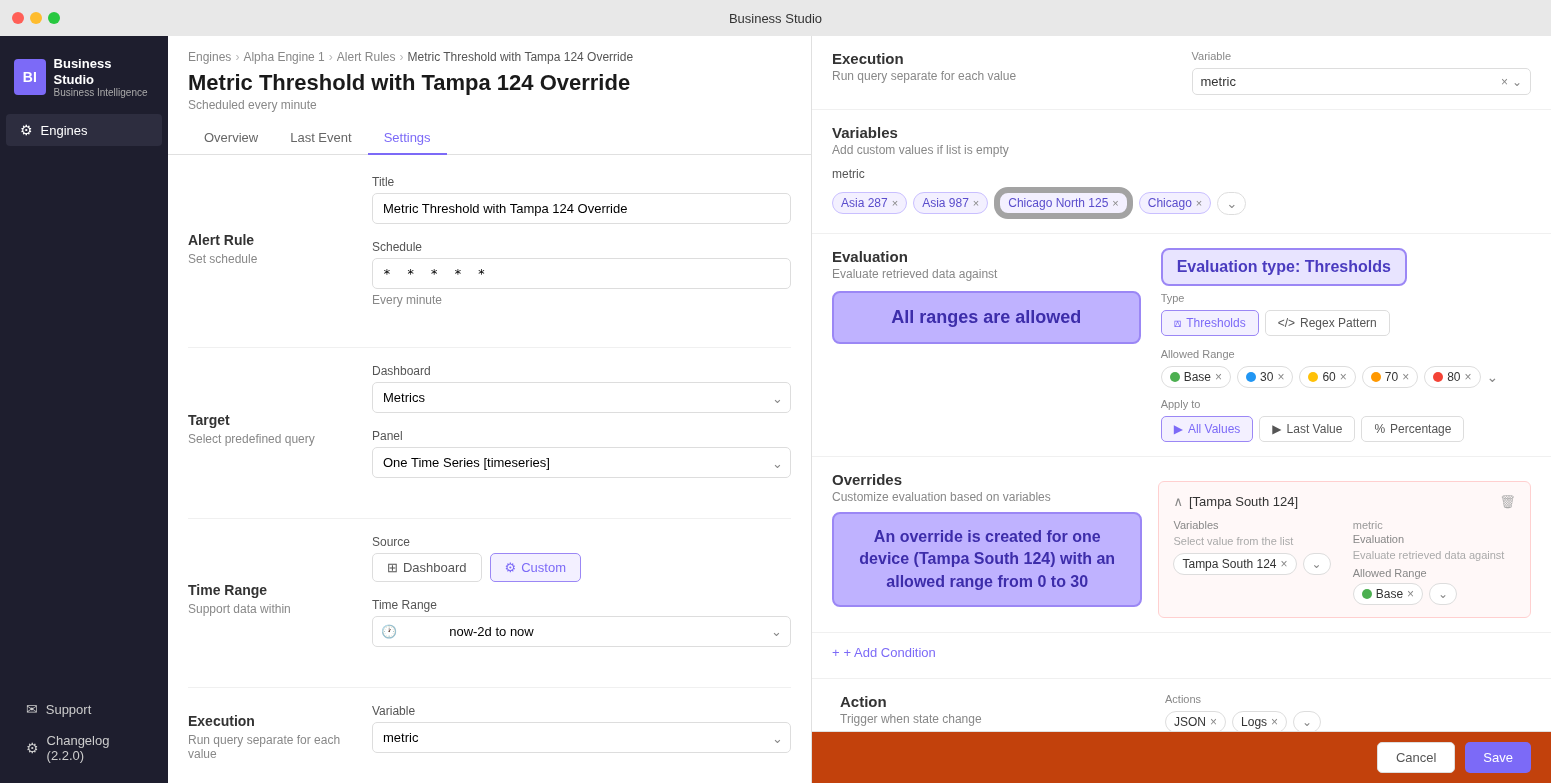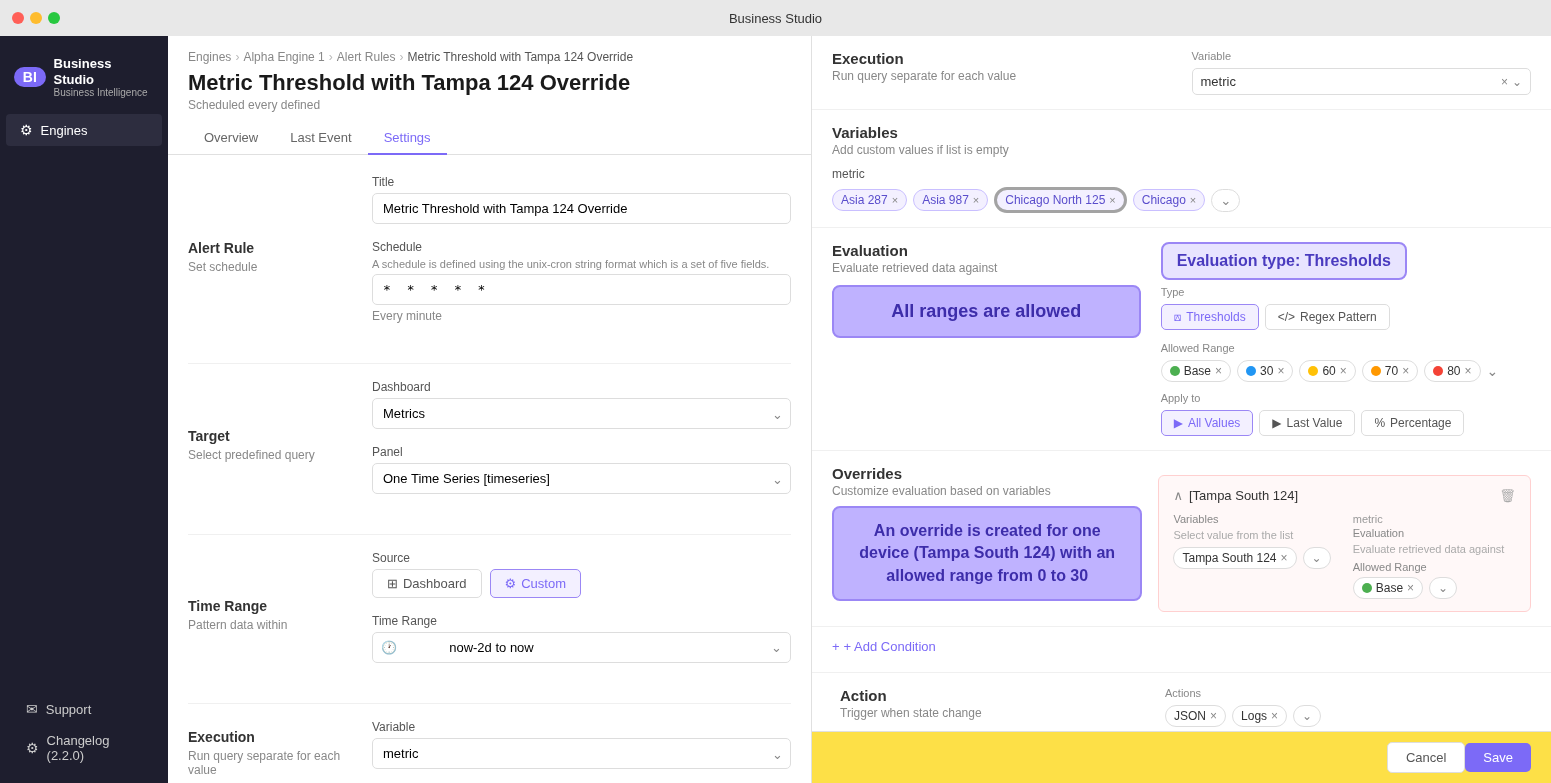--- a/index.html
+++ b/index.html
@@ -44,23 +44,23 @@
       padding: 12px 0;
       flex-shrink: 0;
     }
     .sidebar-logo {
       display: flex;
       align-items: center;
       gap: 8px;
       padding: 8px 14px 16px;
     }
     .logo-icon {
-      width: 32px; height: 20px;
+      width: 32px; height: 36px;
       background: #7c6af7;
-      border-radius: 11px;
+      border-radius: 4px;
       display: flex;
       align-items: center;
       justify-content: center;
       color: white;
       font-weight: 700;
       font-size: 14px;
     }
     .logo-text { color: white; }
     .logo-text .app-name { font-weight: 600; font-size: 13px; line-height: 1.2; }
     .logo-text .app-sub { font-size: 10px; color: #aaa; }
@@ -267,21 +267,21 @@
       border: 1px solid #c9bfff;
       border-radius: 14px;
       padding: 3px 8px;
       font-size: 12px;
       color: #5a4dcc;
       gap: 4px;
     }
     .var-tag-x { cursor: pointer; color: #888; font-size: 11px; }
     .var-tag-chicago {
       background: #f3f0ff;
-      border: 3px solid #a3a3a3;
+      border: 6px solid #a3a3a3;
     }
     .var-expand { background: none; border: 1px solid #ddd; border-radius: 14px; padding: 3px 8px; cursor: pointer; color: #888; }
 
     
     .eval-section { padding: 14px 20px; border-bottom: 1px solid #f0f0f0; }
 
     
     .type-btns { display: flex; gap: 6px; margin-bottom: 12px; }
     .type-btn {
       padding: 5px 12px;
@@ -416,26 +416,26 @@
       border: 1px solid #ddd;
       border-radius: 14px;
       padding: 3px 8px;
       font-size: 12px;
       gap: 4px;
       background: white;
     }
 
     
     .footer-bar {
-      background: #fde047;
+      background: #c2410c;
       border-top: 1px solid #e0e0e0;
       display: flex;
       justify-content: flex-end;
-      align-items: center;
       padding: 10px 20px;
+      gap: 10px;
     }
     .btn-cancel {
       padding: 7px 18px;
       border: 1px solid #ddd;
       border-radius: 5px;
       background: white;
       cursor: pointer;
       font-size: 13px;
       color: #555;
     }
@@ -535,21 +535,21 @@
     <div class="breadcrumb">
       <span class="breadcrumb-item">Engines</span>
       <span class="breadcrumb-sep">›</span>
       <span class="breadcrumb-item">Alpha Engine 1</span>
       <span class="breadcrumb-sep">›</span>
       <span class="breadcrumb-item">Alert Rules</span>
       <span class="breadcrumb-sep">›</span>
       <span class="breadcrumb-item current">Metric Threshold with Tampa 124 Override</span>
     </div>
     <div class="page-title">Metric Threshold with Tampa 124 Override</div>
-    <div class="page-subtitle">Scheduled every defined</div>
+    <div class="page-subtitle">Scheduled every minute</div>
 
     <div class="tabs">
       <div class="tab">Overview</div>
       <div class="tab">Last Event</div>
       <div class="tab active">Settings</div>
     </div>
 
     <div class="form-content">
 
       <div class="section-block">
@@ -557,21 +557,20 @@
           <h3>Alert Rule</h3>
           <p>Set schedule</p>
         </div>
         <div class="section-fields">
           <div class="field-group">
             <div class="field-label">Title</div>
             <input class="field-input" type="text" value="Metric Threshold with Tampa 124 Override" style="">
           </div>
           <div class="field-group">
             <div class="field-label">Schedule</div>
-            <div class="field-desc">A schedule is defined using the unix-cron string format which is a set of five fields.</div>
             <input class="field-input schedule-input" type="text" value="* * * * *" style="">
             <div class="schedule-hint">Every minute</div>
           </div>
         </div>
       </div>
 
       <hr class="divider">
 
       <div class="section-block">
         <div class="section-label-col">
@@ -598,21 +597,21 @@
             </div>
           </div>
         </div>
       </div>
 
       <hr class="divider">
 
       <div class="section-block">
         <div class="section-label-col">
           <h3>Time Range</h3>
-          <p>Pattern data within</p>
+          <p>Support data within</p>
         </div>
         <div class="section-fields">
           <div class="field-group">
             <div class="field-label">Source</div>
             <div class="source-btns">
               <button class="source-btn">
                 <span>⊞</span>
                 <span>Dashboard</span>
               </button>
               <button class="source-btn active">

